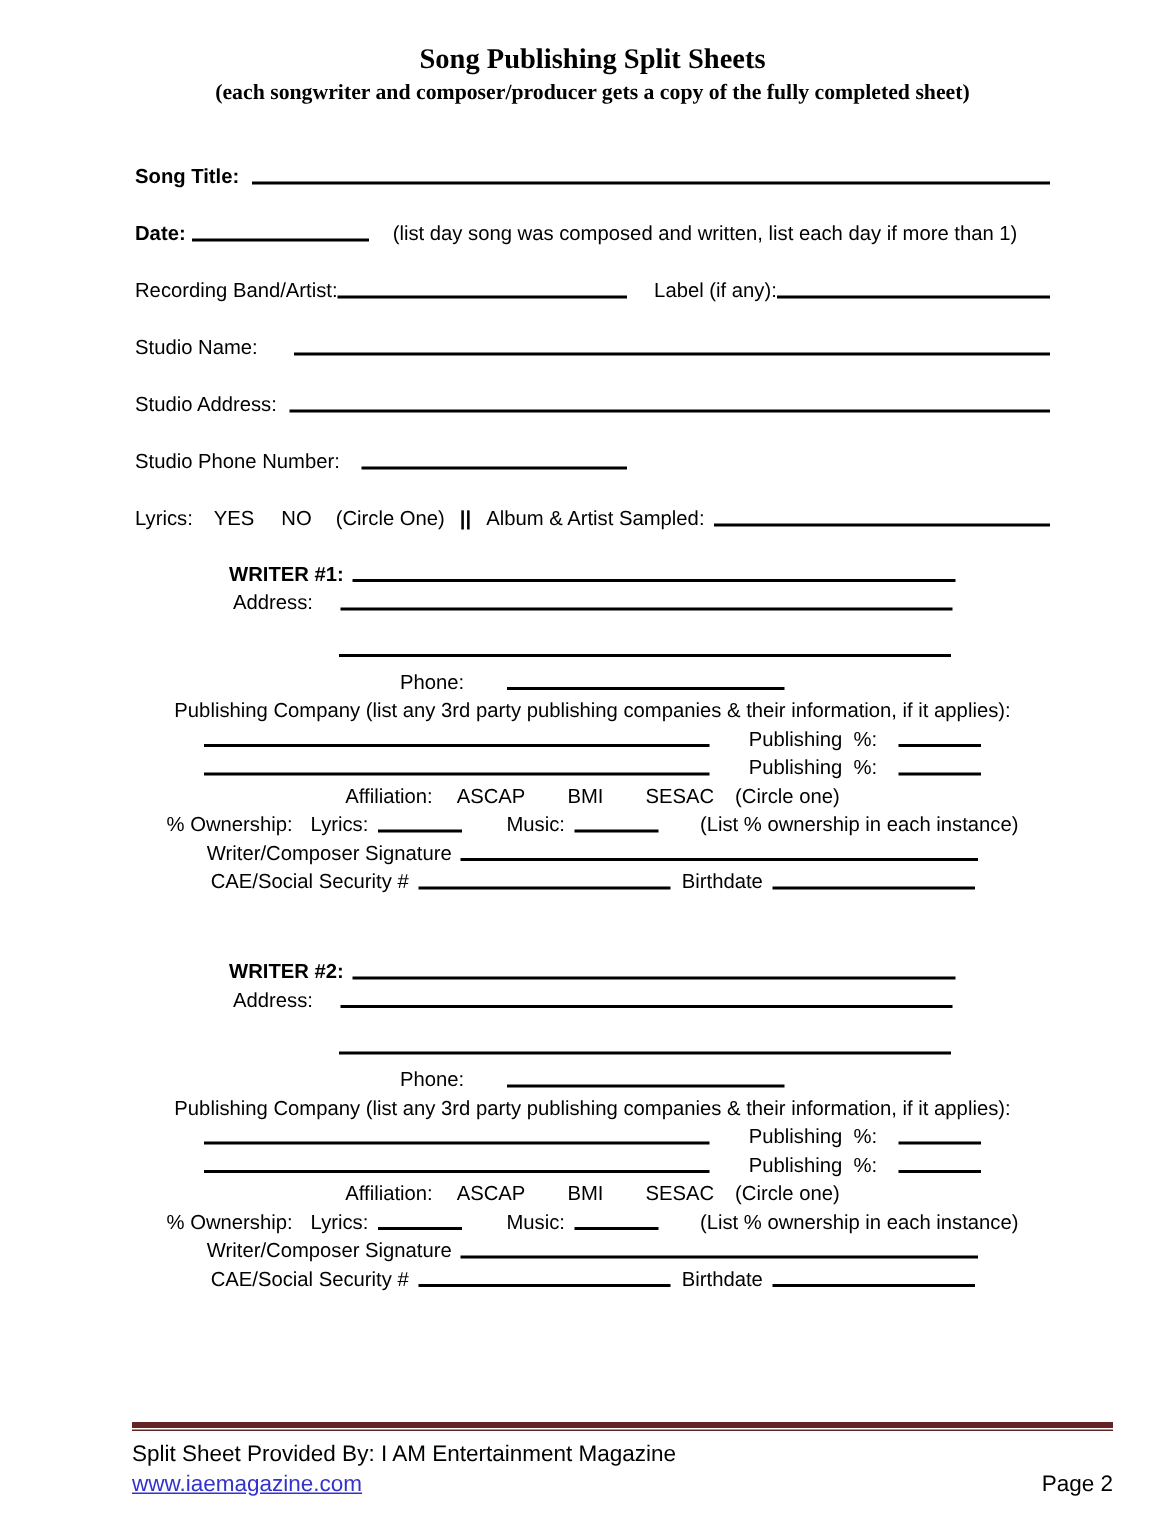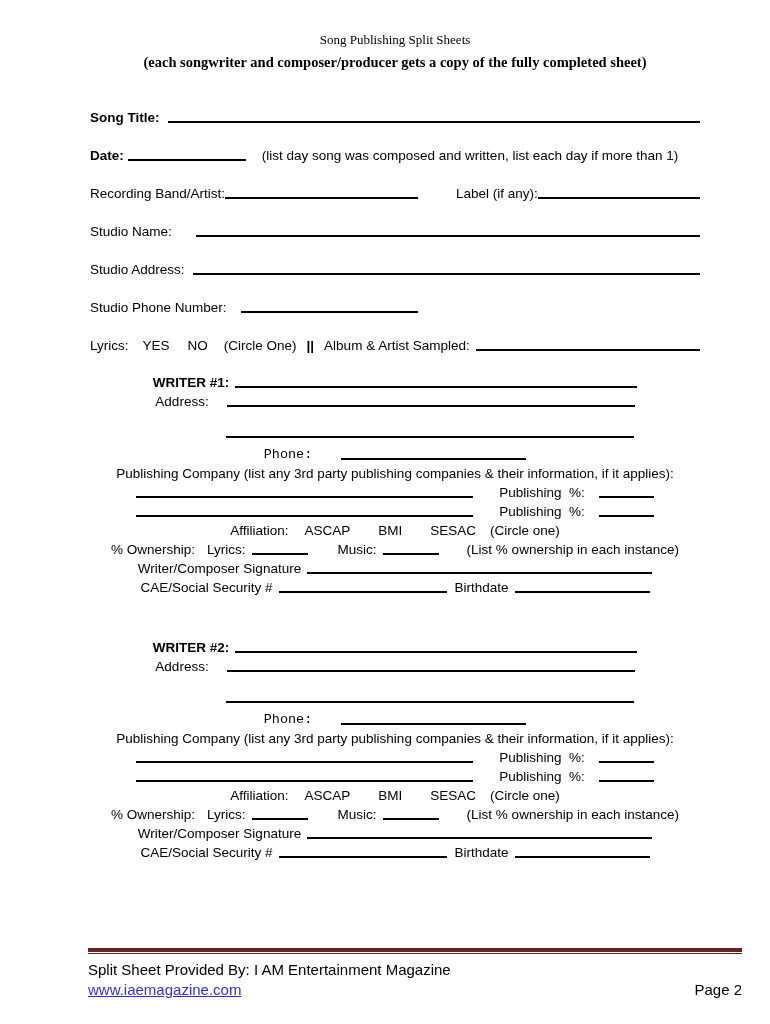--- a/index.html
+++ b/index.html
@@ -7,38 +7,38 @@
     position:relative;
     width:770px;height:1024px;
     background:#fff;
     font-family:"Liberation Sans",sans-serif;
     font-size:13.5px;color:#000;
     box-sizing:border-box;
     padding:28px 70px 0 90px;
     overflow:hidden;
   }
   .doc-header{text-align:center;margin-bottom:33px;}
-  .title{font-family:"Liberation Serif",serif;font-size:13px;font-weight:normal;line-height:24px;}
+  .title{font-family:"Liberation Serif",serif;font-size:19px;font-weight:bold;line-height:24px;}
   .subtitle{font-family:"Liberation Serif",serif;font-size:14.5px;line-height:20px;font-weight:bold;}
 
   .row{display:flex;align-items:flex-end;min-height:20px;margin-bottom:18px;}
   .wrow{display:flex;align-items:flex-end;min-height:19px;justify-content:center;}
   .row span,.wrow span{white-space:nowrap;}
   .bold{font-weight:bold;}
 
   .ul{display:block;border-bottom:2px solid #000;height:4px;margin-bottom:2px;}
   .grow{flex:1 1 auto;}
 
   .gap-row{height:31px;}
-  .phone-row{min-height:22px;font-family:Liberation Mono, monospace;}
+  .phone-row{min-height:22px;}
   .writer2{margin-top:41px;}
 
   .ml4{margin-left:4px}.ml6{margin-left:6px}.ml8{margin-left:8px}.ml10{margin-left:10px}
   .ml12{margin-left:12px}.ml14{margin-left:14px}.ml16{margin-left:16px}.ml18{margin-left:18px}.ml24{margin-left:24px}.ml26{margin-left:26px}.ml28{margin-left:28px}
-  .ml29{margin-left:29px}.ml30{margin-left:30px}.ml38{margin-left:38px}.ml70{margin-left:70px}
+  .ml29{margin-left:29px}.ml30{margin-left:30px}.ml38{margin-left:18px}.ml70{margin-left:70px}
   .w55{width:55px}.w56{width:56px}.w118{width:118px}.w135{width:135px}.w168{width:168px}
   .w177{width:177px}.w185{width:185px}.w193{width:193px}.w337{width:337px}.w345{width:345px}
   .w402{width:402px}.w408{width:408px}
 
   .footer{
     position:absolute;left:88px;right:28px;bottom:24px;
     font-family:Liberation Sans, sans-serif;font-size:15px;color:#000;
   }
   .rule{
     border-top:4px solid var(--footer-rule,#632423);

